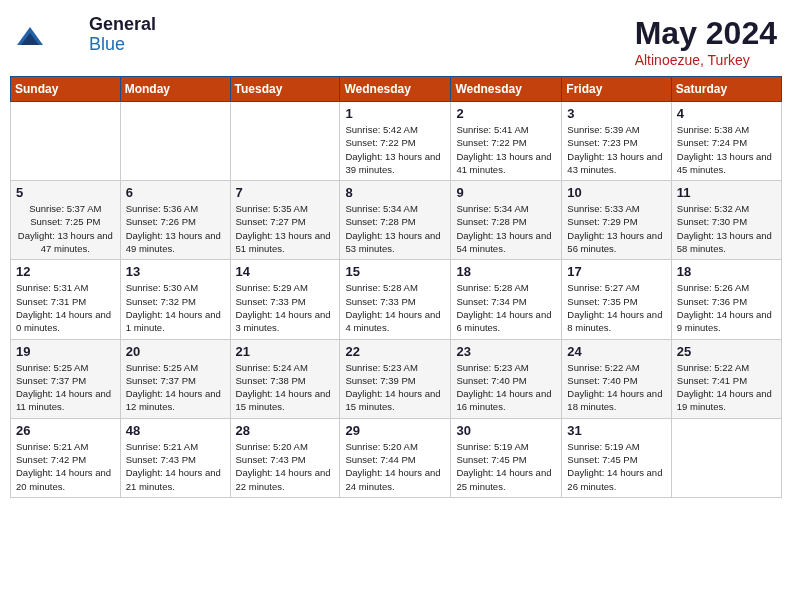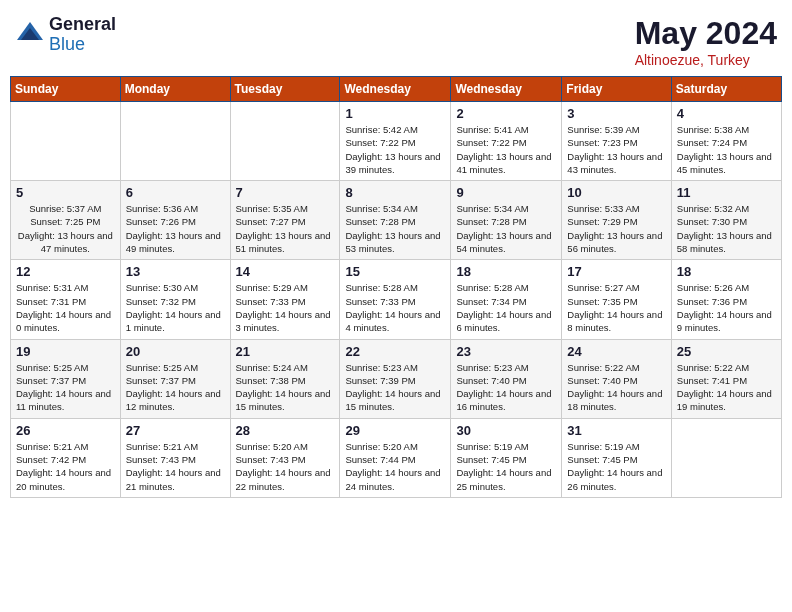--- a/index.html
+++ b/index.html
@@ -12,21 +12,22 @@
     }
     .header {
       display: flex;
       justify-content: space-between;
       align-items: flex-start;
       margin-bottom: 8px;
       padding: 5px 5px 0 5px;
     }
     .logo {
       display: flex;
-      align-items: center;
+      align-items: flex-end;
+      gap: 40px;
     }
     .logo-text {
       display: flex;
       flex-direction: column;
       line-height: 1.1;
     }
     .logo-general {
       font-size: 18px;
       font-weight: bold;
       color: #1a1a2e;
@@ -291,21 +292,21 @@
         </td>
       </tr>
       <tr>
         <td>
           <span class="day-num">26</span>
           <div class="cell-content" style="white-space: pre-line;">Sunrise: 5:21 AM
 Sunset: 7:42 PM
 Daylight: 14 hours and 20 minutes.</div>
         </td>
         <td>
-          <span class="day-num">27</span>
+          <span class="day-num">48</span>
           <div class="cell-content" style="white-space: pre-line;">Sunrise: 5:21 AM
 Sunset: 7:43 PM
 Daylight: 14 hours and 21 minutes.</div>
         </td>
         <td>
           <span class="day-num">28</span>
           <div class="cell-content" style="white-space: pre-line;">Sunrise: 5:20 AM
 Sunset: 7:43 PM
 Daylight: 14 hours and 22 minutes.</div>
         </td>

